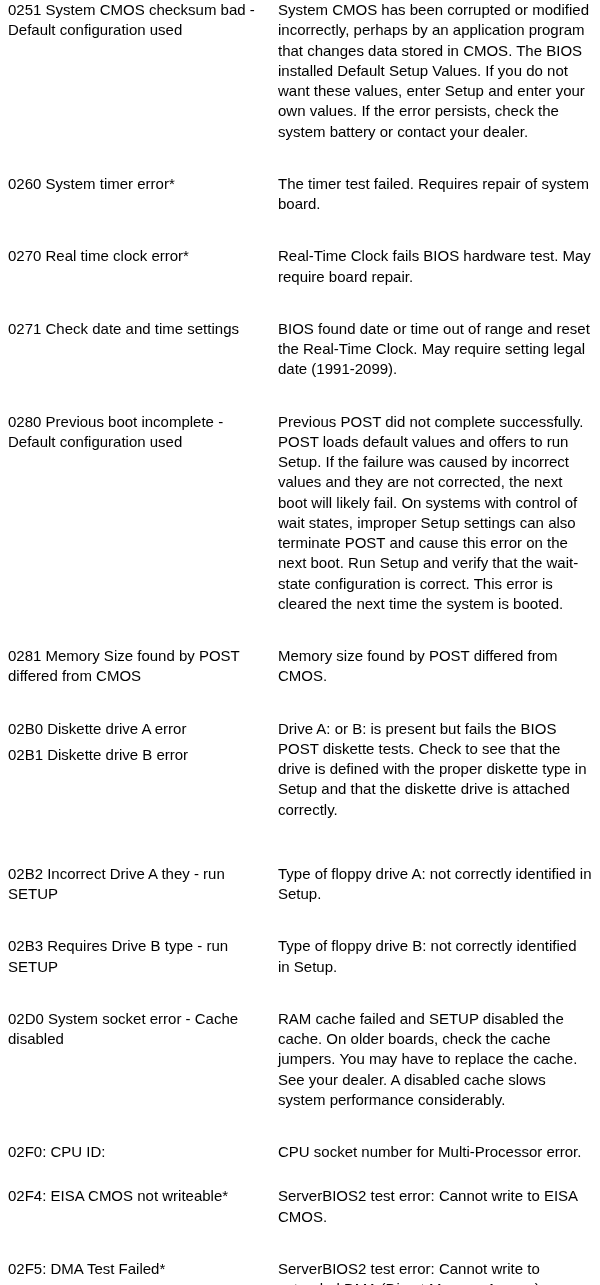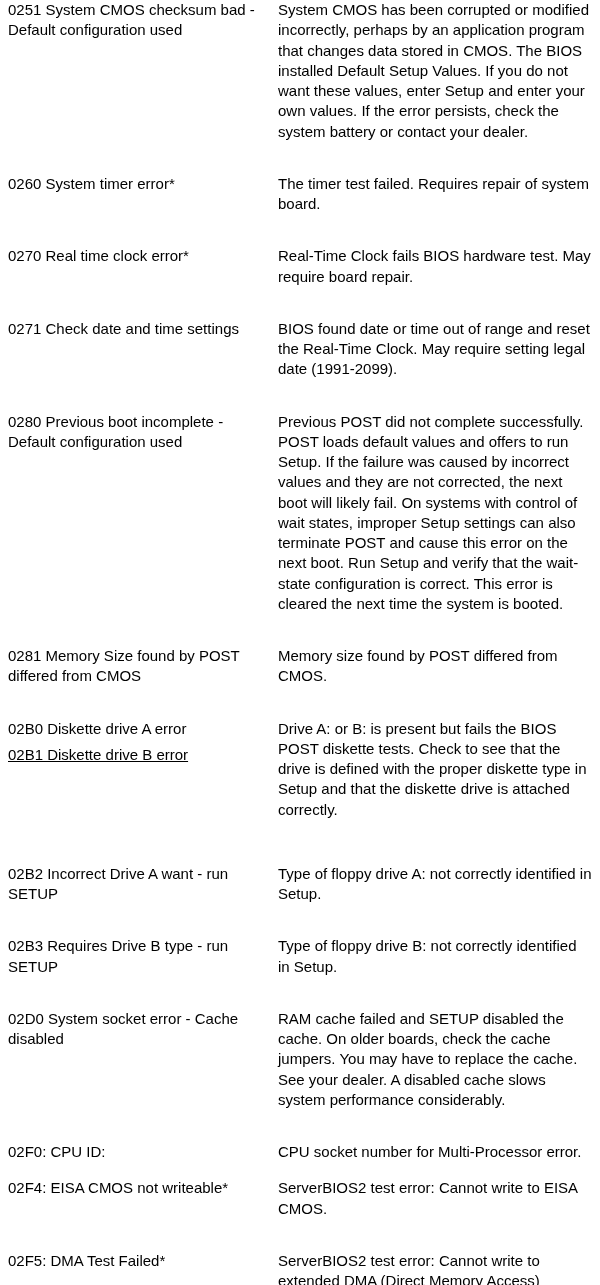--- a/index.html
+++ b/index.html
@@ -23,21 +23,20 @@
     .left {
       width: 270px;
       flex-shrink: 0;
       padding-right: 12px;
     }
     .right {
       flex: 1;
     }
     .left-sub {
       margin-top: 6px;
-      text-decoration: underline;
     }
   </style>
 </head>
 <body>
 
 <div class="row">
   <div class="left">0251 System CMOS checksum bad - Default configuration used</div>
   <div class="right">System CMOS has been corrupted or modified incorrectly, perhaps by an application program that changes data stored in CMOS. The BIOS installed Default Setup Values. If you do not want these values, enter Setup and enter your own values.  If the error persists, check the system battery or contact your dealer.</div>
 </div>
 
@@ -68,35 +67,35 @@
 
 <div class="row" style="margin-bottom:44px;">
   <div class="left">
     <div>02B0 Diskette drive A error</div>
     <div class="left-sub">02B1 Diskette drive B error</div>
   </div>
   <div class="right">Drive A: or B: is present but fails the BIOS POST diskette tests. Check to see that the drive is defined with the proper diskette type in Setup and that the diskette drive is attached correctly.</div>
 </div>
 
 <div class="row">
-  <div class="left">02B2 Incorrect Drive A want - run SETUP</div>
+  <div class="left">02B2 Incorrect Drive A they - run SETUP</div>
   <div class="right">Type of floppy drive A: not correctly identified in Setup.</div>
 </div>
 
 <div class="row">
   <div class="left">02B3 Requires Drive B type - run SETUP</div>
   <div class="right">Type of floppy drive B: not correctly identified in Setup.</div>
 </div>
 
 <div class="row">
   <div class="left">02D0 System socket error - Cache disabled</div>
   <div class="right">RAM cache failed and SETUP disabled the cache. On older boards, check the cache jumpers. You may have to replace the cache. See your dealer. A disabled cache slows system performance considerably.</div>
 </div>
 
-<div class="row" style="margin-bottom:16px;">
+<div class="row" style="margin-bottom:24px;">
   <div class="left">02F0: CPU ID:</div>
   <div class="right">CPU socket number for Multi-Processor error.</div>
 </div>
 
 <div class="row">
   <div class="left">02F4: EISA CMOS not writeable*</div>
   <div class="right">ServerBIOS2 test error:  Cannot write to EISA CMOS.</div>
 </div>
 
 <div class="row">

